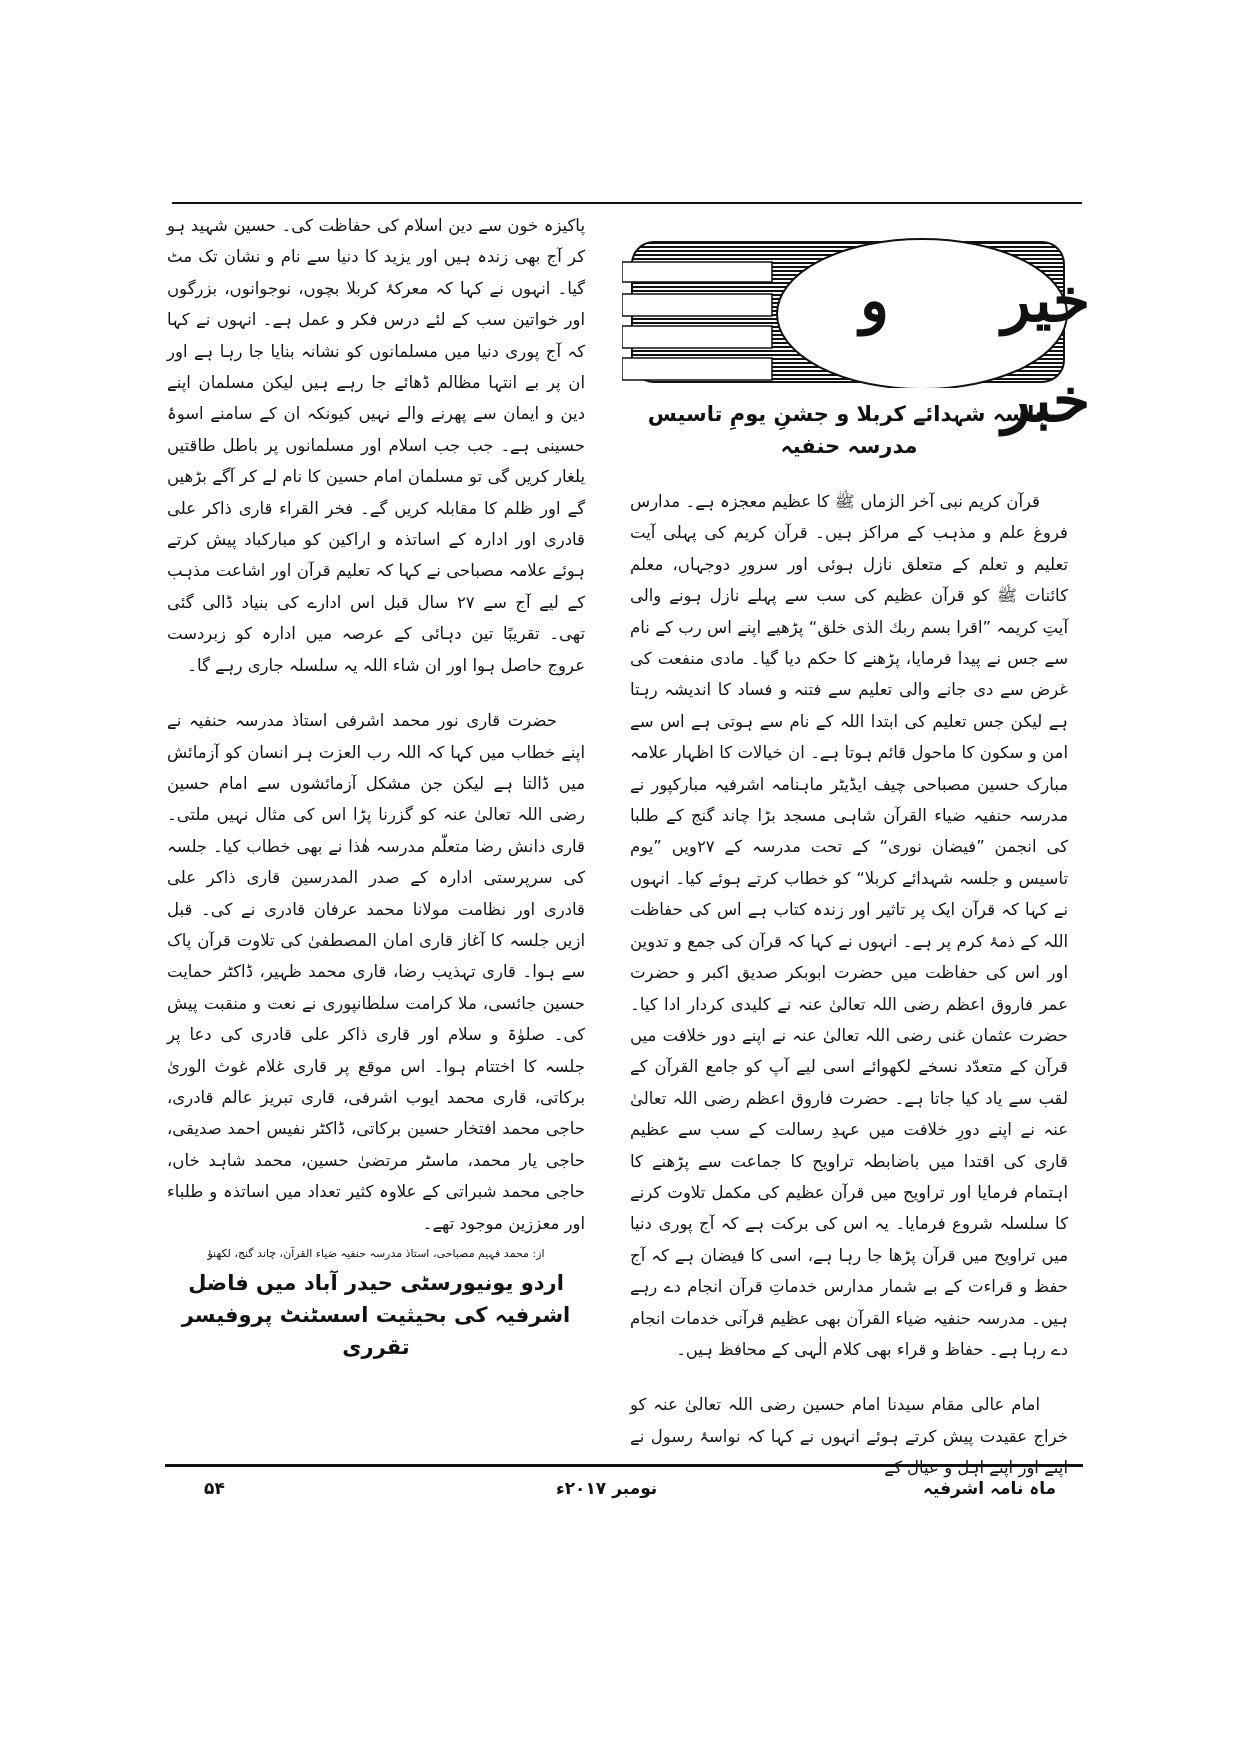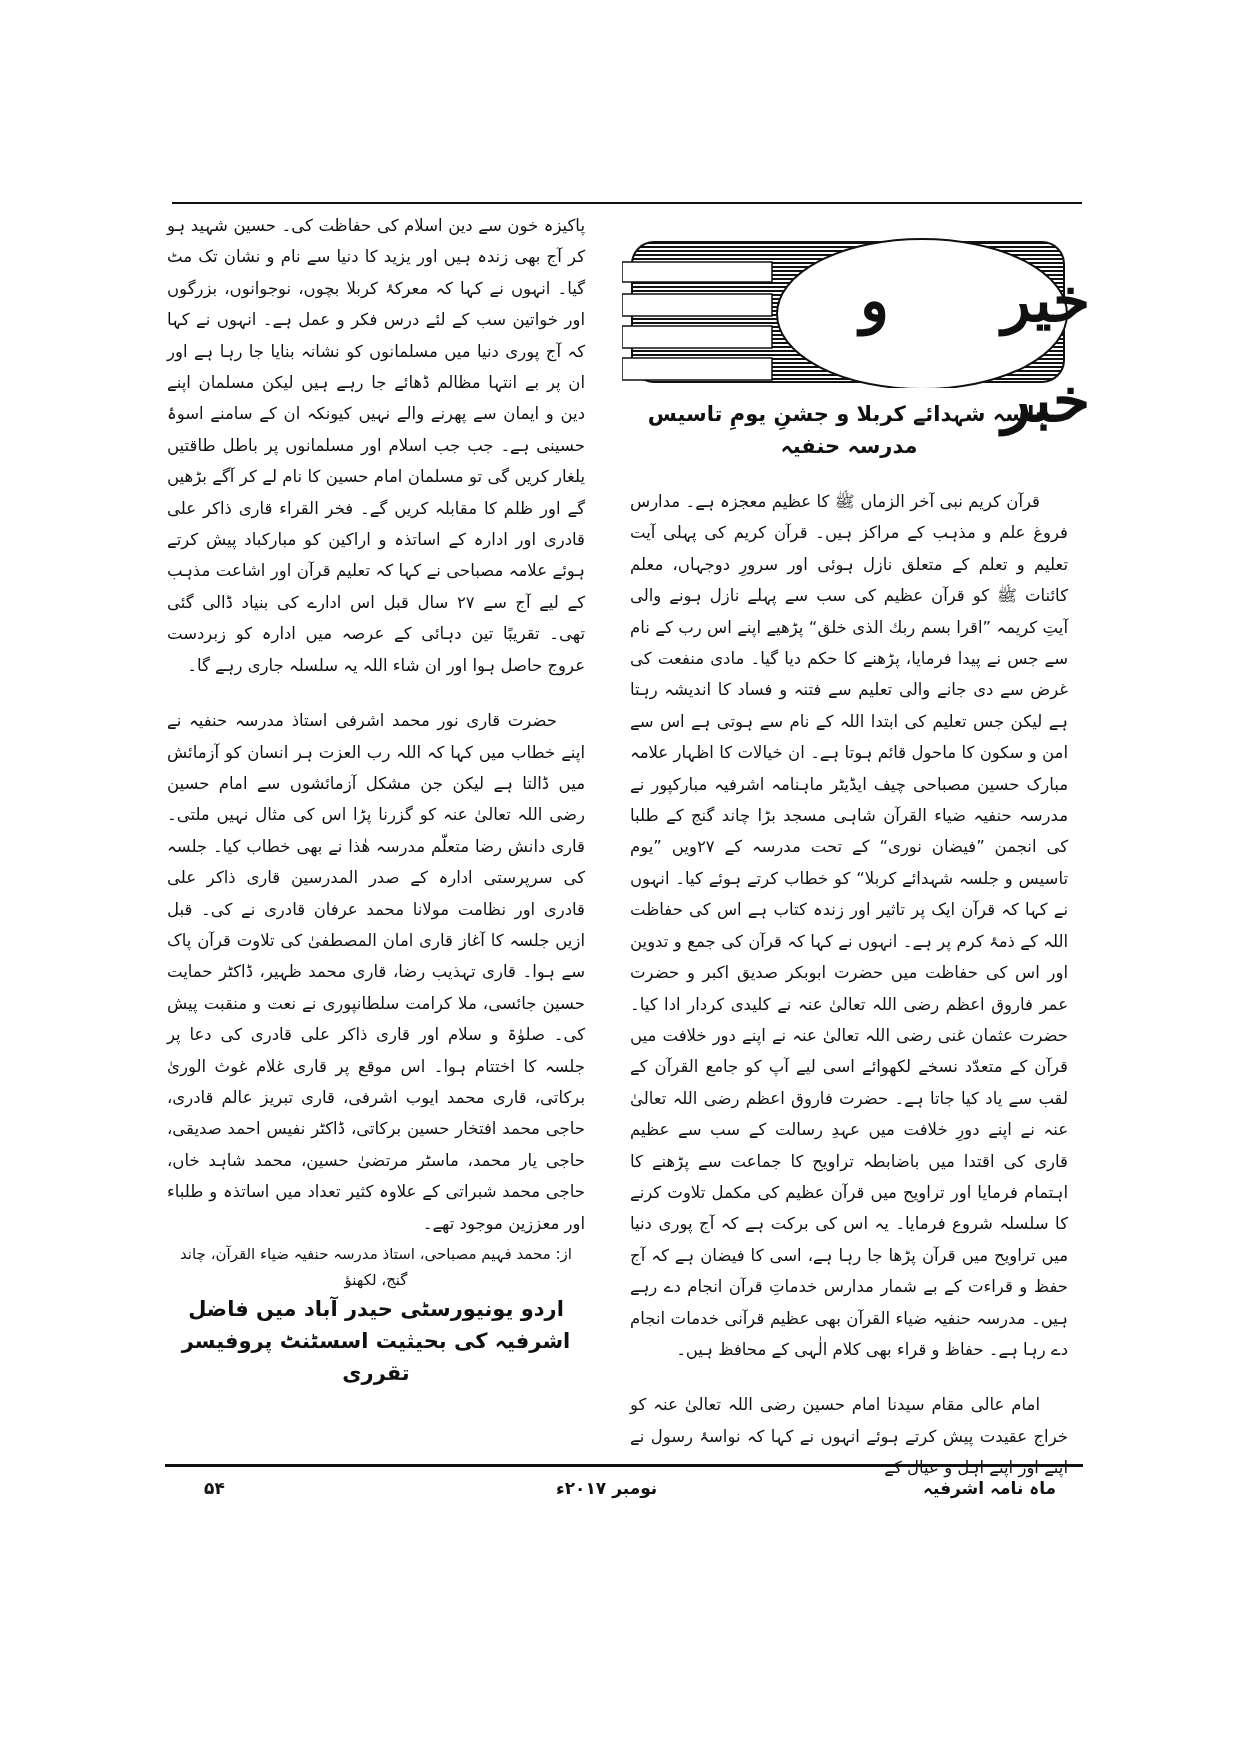--- a/index.html
+++ b/index.html
@@ -6,21 +6,21 @@
   body{width:1240px;height:1754px;position:relative;overflow:hidden;color:#111;font-family:"DejaVu Sans",sans-serif;}
   .page{position:absolute;left:0;top:0;width:1240px;height:1754px;}
   .rule-top{position:absolute;left:172px;top:202px;width:910px;height:2px;background:#111;}
   .rule-bottom{position:absolute;left:165px;top:1464px;width:918px;height:3px;background:#111;}
   .col{position:absolute;direction:rtl;text-align:justify;text-align-last:right;}
   .col-right{left:630px;top:222px;width:438px;}
   .col-left{left:167px;top:210px;width:418px;}
   .para{font-size:16.5px;line-height:31.4px;margin:0;}
   .indent{text-indent:28px;margin-top:24px;}
   .headline{font-weight:bold;text-align:center;text-align-last:center;font-size:21px;line-height:32px;margin:0;}
-  .byline{font-size:15px;line-height:26px;text-align:center;text-align-last:center;margin:2px 0 0 0;}
+  .byline{font-size:11px;line-height:26px;text-align:center;text-align-last:center;margin:2px 0 0 0;}
   .masthead{position:relative;width:438px;height:166px;margin:0 0 10px 0;}
   .masthead svg{position:absolute;left:-8px;top:0;}
   .masthead-title{position:absolute;left:230px;top:28px;width:230px;height:100px;direction:rtl;font-size:60px;font-weight:bold;line-height:100px;font-family:"DejaVu Serif",serif;}
   .footer{position:absolute;top:1478px;font-size:17px;font-weight:bold;direction:rtl;}
   .footer-left{left:180px;margin-left:24px;}
   .footer-center{left:556px;}
   .footer-right{left:923px;text-align:center;}
 </style>
 </head>
 <body>

